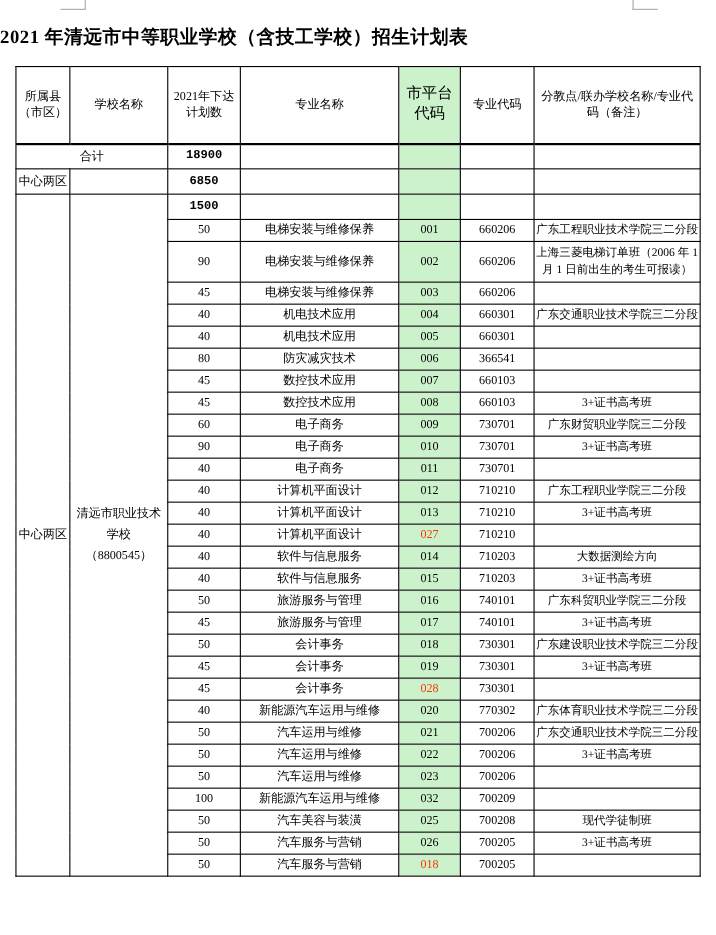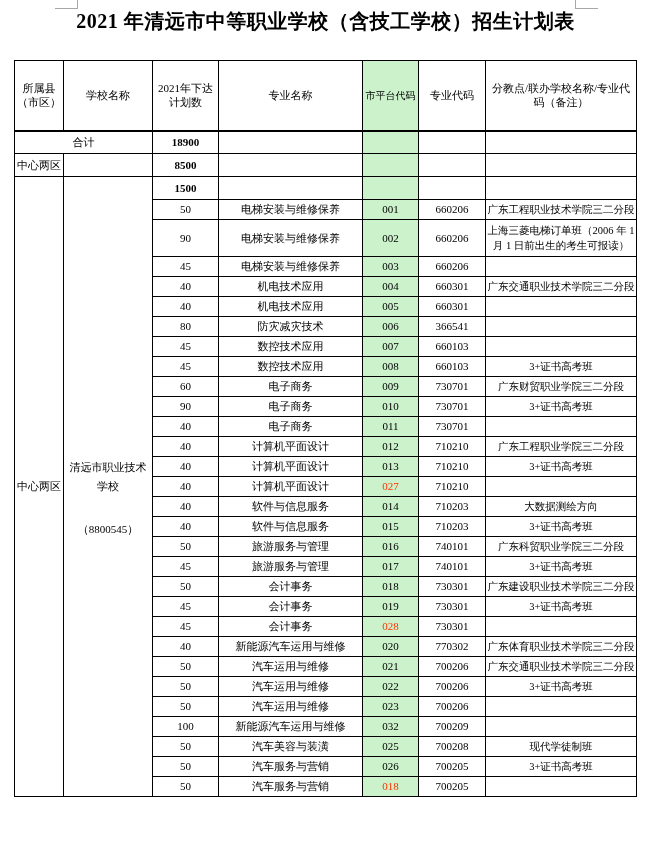--- a/index.html
+++ b/index.html
@@ -8,45 +8,45 @@
     width: 651px; height: 850px;
     background: #ffffff;
     position: relative;
     font-family: "Liberation Serif", "DejaVu Serif", serif;
     color: #000;
   }
   .corner-mark { position: absolute; top: 0; width: 23px; height: 9px; }
   .corner-mark.left  { left: 55px;  border-right: 1px solid #a8a8a8; border-bottom: 1px solid #a8a8a8; }
   .corner-mark.right { left: 575px; border-left: 1px solid #a8a8a8;  border-bottom: 1px solid #a8a8a8; }
   .title {
-    position: absolute; top: 8px; left: 0; width: 100%;
-    text-align: center; font-size: 20px; font-weight: bold;
+    position: absolute; top: 22px; left: 0; width: 100%;
+    font-size: 17px; font-weight: bold;
     letter-spacing: 0.5px;
   }
   table {
     position: absolute; top: 60px; left: 14px; width: 622px;
     border-collapse: collapse; table-layout: fixed;
   }
   th, td {
     border: 1px solid #000;
     text-align: center; vertical-align: middle;
     font-size: 11px; font-weight: normal;
     padding: 1px 2px; line-height: 1.3;
     overflow: hidden;
   }
   thead th { height: 70px; border-bottom: 2px solid #000; white-space: pre-line; }
-  th.small { font-size: 10px; padding: 1px 0; }
+  th.small { font-size: 14px; padding: 1px 0; }
   tr.summary td { height: 23px; }
   tbody tr.major td { height: 20px; }
   tbody tr.tall td { height: 37px; }
   td.remark { font-size: 10.5px; padding: 1px 1px; line-height: 1.45; }
   .green { background: var(--green, #ccf2cc); }
   .redcode { color: var(--red, #ff3300); }
-  .bold { font-weight: bold; }
-  .school-cell div { line-height: 1.7; margin-top: 24px; }
+  .bold { font-weight: bold; font-family: Liberation Mono, monospace; }
+  .school-cell div { line-height: 1.7; }
 </style>
 </head>
 <body style="--green: #ccf2cc; --red: #ff3300;">
 
 <div class="corner-mark left"></div>
 <div class="corner-mark right"></div>
 
 <div class="title">2021 年清远市中等职业学校（含技工学校）招生计划表</div>
 
 <table>
@@ -77,21 +77,21 @@
         <td colspan="2">合计</td>
         <td class="bold">18900</td>
         <td></td>
         <td class="green"></td>
         <td></td>
         <td class="remark"></td>
       </tr>
       <tr class="summary">
         <td>中心两区</td>
         <td></td>
-        <td class="bold">8500</td>
+        <td class="bold">6850</td>
         <td></td>
         <td class="green"></td>
         <td></td>
         <td class="remark"></td>
       </tr>
       <tr class="summary">
         <td rowspan="30">中心两区</td>
         <td class="school-cell" rowspan="30">
           <div>清远市职业技术学校</div>
           <div>（8800545）</div>

